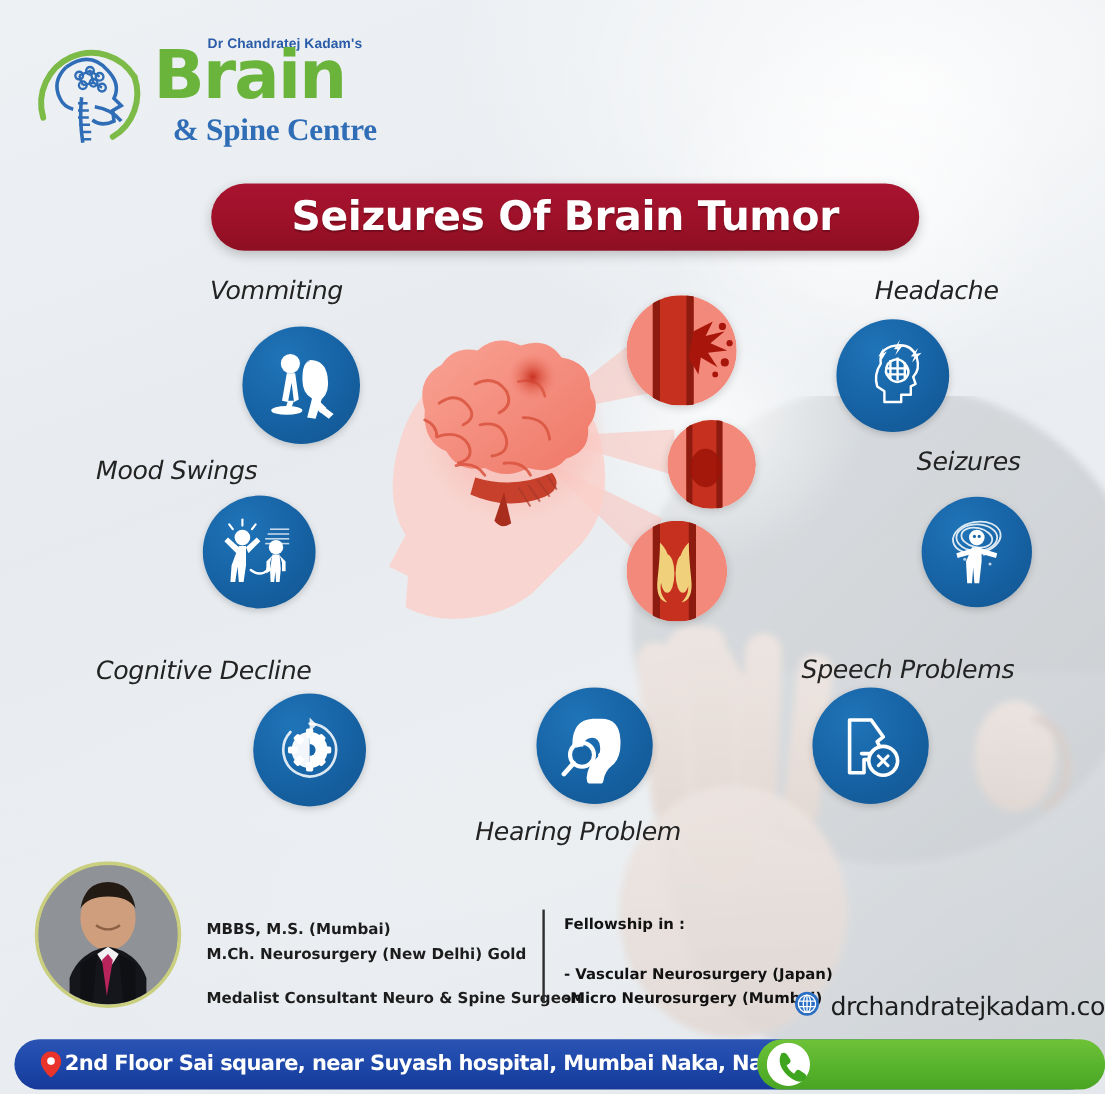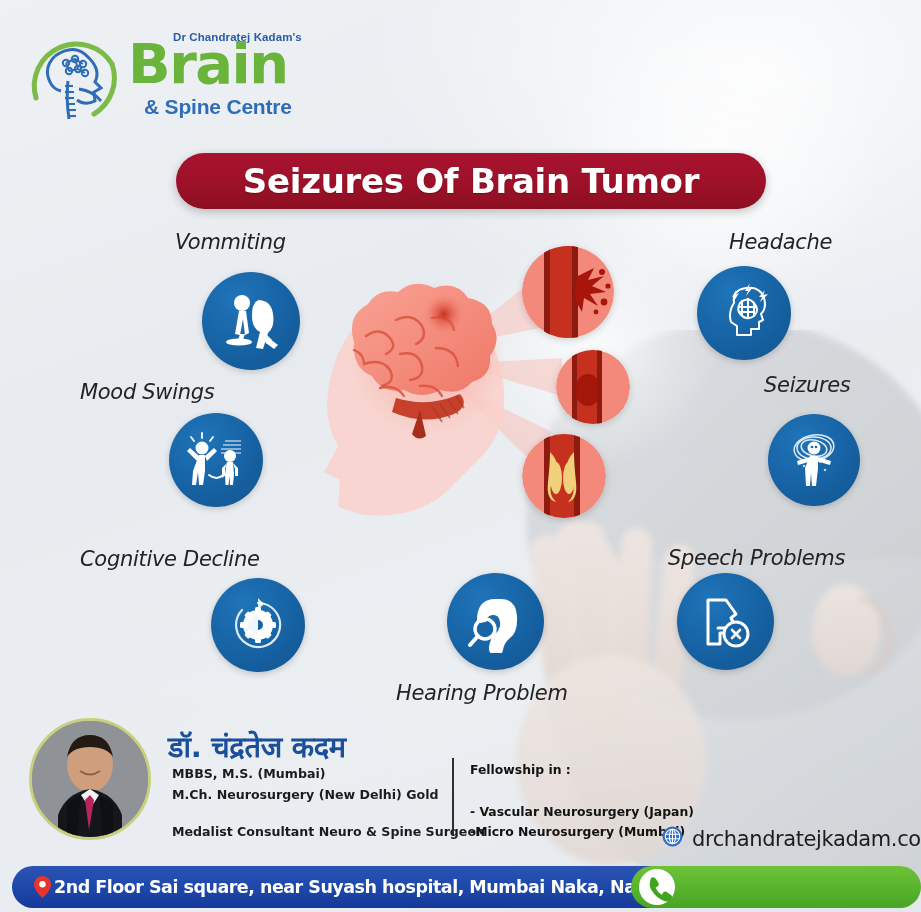--- a/index.html
+++ b/index.html
@@ -44,23 +44,23 @@
     letter-spacing: .1px; white-space: nowrap;
     font-family: "Liberation Sans", sans-serif;
   }
   .logo-brain {
     position: absolute; left: 0; top: 12px;
     font-size: 56px; font-weight: bold; color: #6bb43c;
     letter-spacing: -1.5px; line-height: 1; font-family: "DejaVu Sans", sans-serif;
   }
   .logo-sub {
     position: absolute; left: 16px; top: 72px;
-    font-size: 21px; font-weight: bold; color: #2f6db6;
+    font-size: 26px; font-weight: bold; color: #2f6db6;
     letter-spacing: -.2px; line-height: 1; white-space: nowrap;
-    font-family: Liberation Sans, sans-serif;
+    font-family: Liberation Serif, serif;
   }
 
   
   #title-banner {
     position: absolute; left: 176px; top: 153px;
     width: 590px; height: 56px;
     background: linear-gradient(180deg,#a81330 0%, #9d1128 55%, #8d0f22 100%);
     border-radius: 28px;
     box-shadow: 0 3px 10px rgba(0,0,0,.22);
     display: flex; align-items: center; justify-content: center;
@@ -494,21 +494,20 @@
         <path d="M35 36 q4 -22 23 -22 q19 0 23 22 q-6 -10 -23 -10 q-17 0 -23 10 z" fill="#241a14"></path>
         <path d="M58 68 q-24 4 -32 26 l0 22 l64 0 l0 -22 q-8 -22 -32 -26 z" fill="#14161c"></path>
         <path d="M58 68 l-9 6 l9 14 l9 -14 z" fill="#f2f2f2"></path>
         <path d="M58 74 l-5 5 l4 30 l5 -30 z" fill="#b8245c"></path>
         <path d="M49 74 l-14 8 l0 34 l10 0 z" fill="#0e1014"></path>
         <path d="M67 74 l14 8 l0 34 l-10 0 z" fill="#0e1014"></path>
         <path d="M48 50 q10 7 20 0" fill="none" stroke="#8d6044" stroke-width="2"></path>
       </svg>
     </div>
 
-    <div id="doc-name">डॉ. चंद्रतेज कदम</div>
 
     <div class="doc-line" style="top:54px;">MBBS, M.S. (Mumbai)</div>
     <div class="doc-line" style="top:75px;">M.Ch. Neurosurgery (New Delhi) Gold</div>
     <div class="doc-line" style="top:112px;text-align:right;">Medalist Consultant Neuro &amp; Spine Surgeon</div>
 
     <div id="doc-divider"></div>
 
     <div class="fellow-line" style="top:50px;">Fellowship in :</div>
     <div class="fellow-line" style="top:92px;">- Vascular Neurosurgery (Japan)</div>
     <div class="fellow-line" style="top:112px;">-Micro Neurosurgery (Mumbai)</div>

